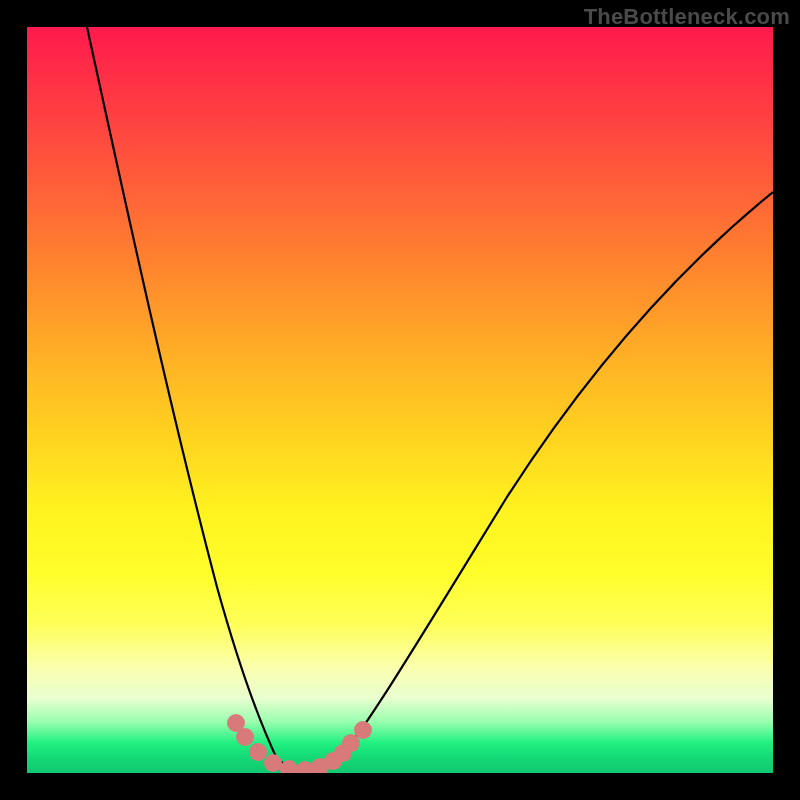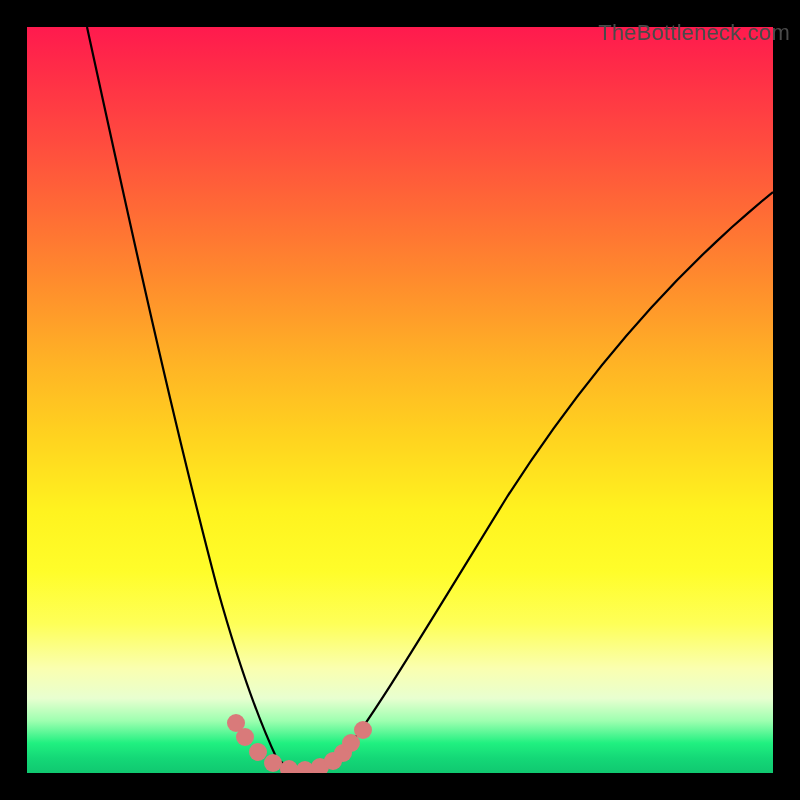--- a/index.html
+++ b/index.html
@@ -49,24 +49,23 @@
       #14d877 98%,
       #10c870 100%
     );
   }
   .watermark {
     position: absolute;
     top: 4px;
     right: 10px;
     color: #4a4a4a;
     font-size: 22px;
-    font-weight: 400;
+    font-weight: 700;
     letter-spacing: 0.2px;
     z-index: 5;
-    margin-top: 16px;
   }
   svg.curves {
     position: absolute;
     inset: 0;
     width: 100%;
     height: 100%;
   }
 </style>
 </head>
 <body>

